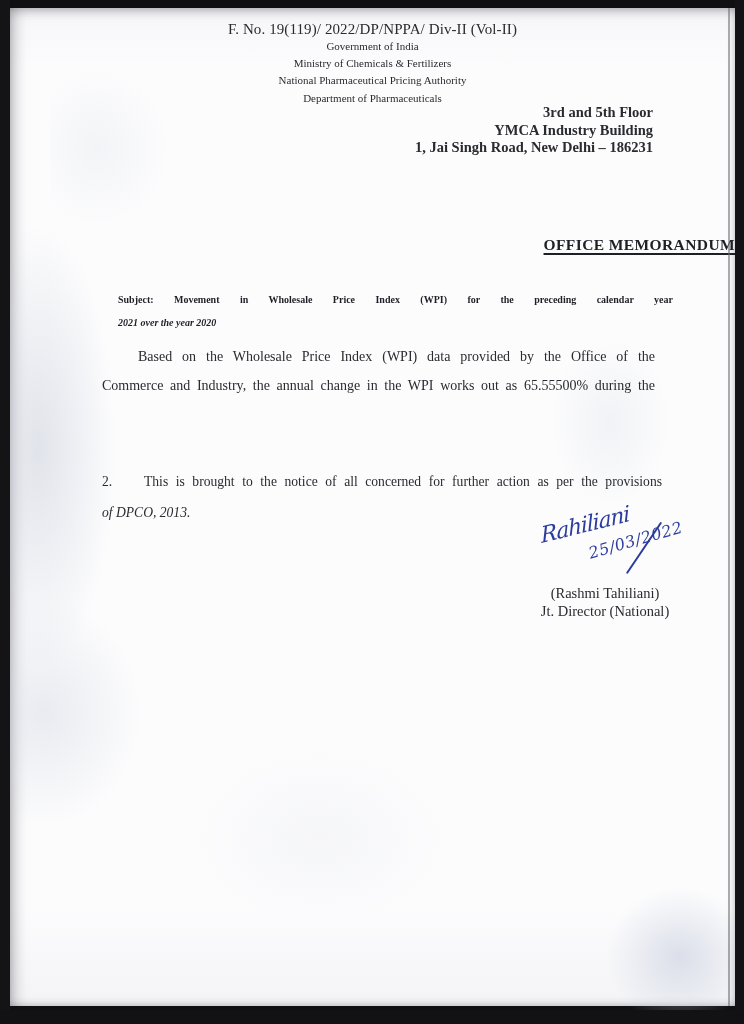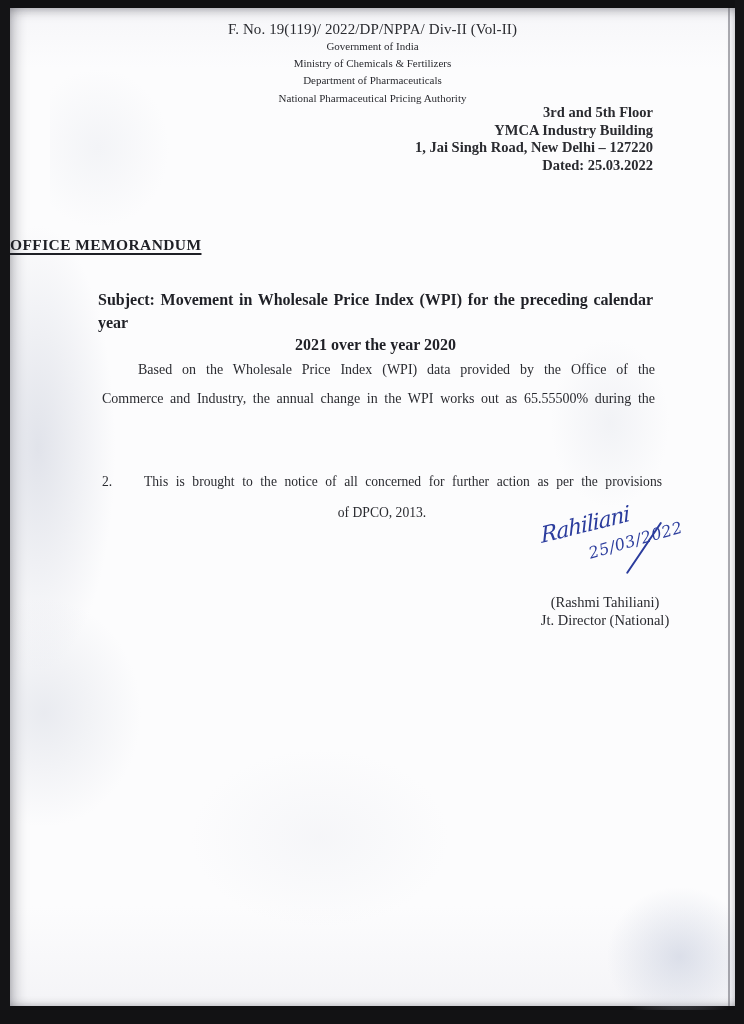--- a/index.html
+++ b/index.html
@@ -32,80 +32,79 @@
   .sm4{left:540px;top:330px;width:120px;height:170px;background:radial-gradient(ellipse at 50% 50%, rgba(219,222,231,.32), rgba(219,222,231,0) 70%);}
   .sm5{left:180px;top:740px;width:260px;height:180px;background:radial-gradient(ellipse at 50% 50%, rgba(226,228,235,.25), rgba(226,228,235,0) 70%);}
   .sm6{left:40px;top:60px;width:120px;height:160px;background:radial-gradient(ellipse at 40% 50%, rgba(222,225,233,.3), rgba(222,225,233,0) 70%);}
 
   .letterhead{position:absolute;left:0;top:12px;width:100%;text-align:center;}
   .fno{font-size:15px;line-height:18px;letter-spacing:.1px;}
   .org{font-size:11px;line-height:17.2px;}
 
   .address{position:absolute;right:82px;top:96px;text-align:right;font-size:14.5px;line-height:17.6px;font-weight:bold;}
 
-  .om-title{position:absolute;left:0;top:228px;width:100%;text-align:left;}
+  .om-title{position:absolute;left:0;top:228px;width:100%;text-align:right;}
   .om-title span{
     font-weight:bold;font-size:15.5px;letter-spacing:.4px;color:#1f2026;
     text-decoration:underline;text-underline-offset:3px;text-decoration-thickness:1.5px;
   }
 
-  .subject{position:absolute;left:88px;top:281px;width:555px;font-weight:bold;font-size:16px;line-height:22.5px;color:#1f2026;}
+  .subject{position:absolute;left:108px;top:281px;width:555px;font-weight:bold;font-size:10px;line-height:22.5px;color:#1f2026;}
   .subject .jl{text-align:justify;text-align-last:justify;}
 
   .para1{position:absolute;left:92px;top:334px;width:553px;font-size:14px;line-height:29px;}
   .jline{text-align:justify;text-align-last:justify;word-spacing:.5px;}
-  .lline{text-align:center;}
-  .indent1{text-indent:36px;margin-top:13px;}
+  .lline{text-align:left;font-style:italic;}
+  .indent1{text-indent:36px;}
 
   .para2{position:absolute;left:92px;top:458px;width:560px;font-size:13.6px;line-height:31px;}
   .para2 .num{position:absolute;left:0;top:0;}
   .indent2{text-indent:42px;}
 
   .sig{position:absolute;left:475px;top:505px;width:240px;text-align:center;font-size:14.5px;line-height:18px;}
   .sig-script{position:relative;height:68px;color:#2b3c9d;}
   .sig-name{
     position:absolute;left:56px;top:14px;font-size:22px;font-style:italic;
     font-family:"DejaVu Serif", serif;letter-spacing:-1px;
     transform:rotate(-14deg) skewX(-10deg);transform-origin:left center;
   }
   .sig-flourish{position:absolute;left:158px;top:4px;width:2.4px;height:62px;background:#2b3c9d;border-radius:2px;transform:rotate(34deg);}
   .sig-date{
     position:absolute;left:104px;top:32px;font-size:16px;font-style:italic;
     font-family:"DejaVu Serif", serif;letter-spacing:.5px;
     transform:rotate(-16deg);transform-origin:left center;
   }
-  .print-name{margin-top:12px;}
+  .print-name{margin-top:3px;}
 </style>
 </head>
 <body>
 
 <div class="page">
 
   <div class="paper">
 
     <div class="smudge sm1"></div>
     <div class="smudge sm2"></div>
     <div class="smudge sm3"></div>
     <div class="smudge sm4"></div>
     <div class="smudge sm5"></div>
     <div class="smudge sm6"></div>
 
     <div class="letterhead">
       <div class="fno">F. No. 19(119)/ 2022/DP/NPPA/ Div-II (Vol-II)</div>
       <div class="org">Government of India</div>
       <div class="org">Ministry of Chemicals &amp; Fertilizers</div>
+      <div class="org">National Pharmaceutical Pricing Authority</div>
       <div class="org">Department of Pharmaceuticals</div>
-      <div class="org">National Pharmaceutical Pricing Authority</div>
     </div>
 
     <div class="address">
       <div>3rd and 5th Floor</div>
       <div>YMCA Industry Building</div>
-      <div>1, Jai Singh Road, New Delhi – 127220</div>
-      <div>Dated: 25.03.2022</div>
+      <div>1, Jai Singh Road, New Delhi – 186231</div>
     </div>
 
     <div class="om-title">
       <span>OFFICE MEMORANDUM</span>
     </div>
 
     <div class="subject">
       <div class="jl">Subject: Movement in Wholesale Price Index (WPI) for the preceding calendar year</div>
       <div class="lline">2021 over the year 2020</div>
     </div>

